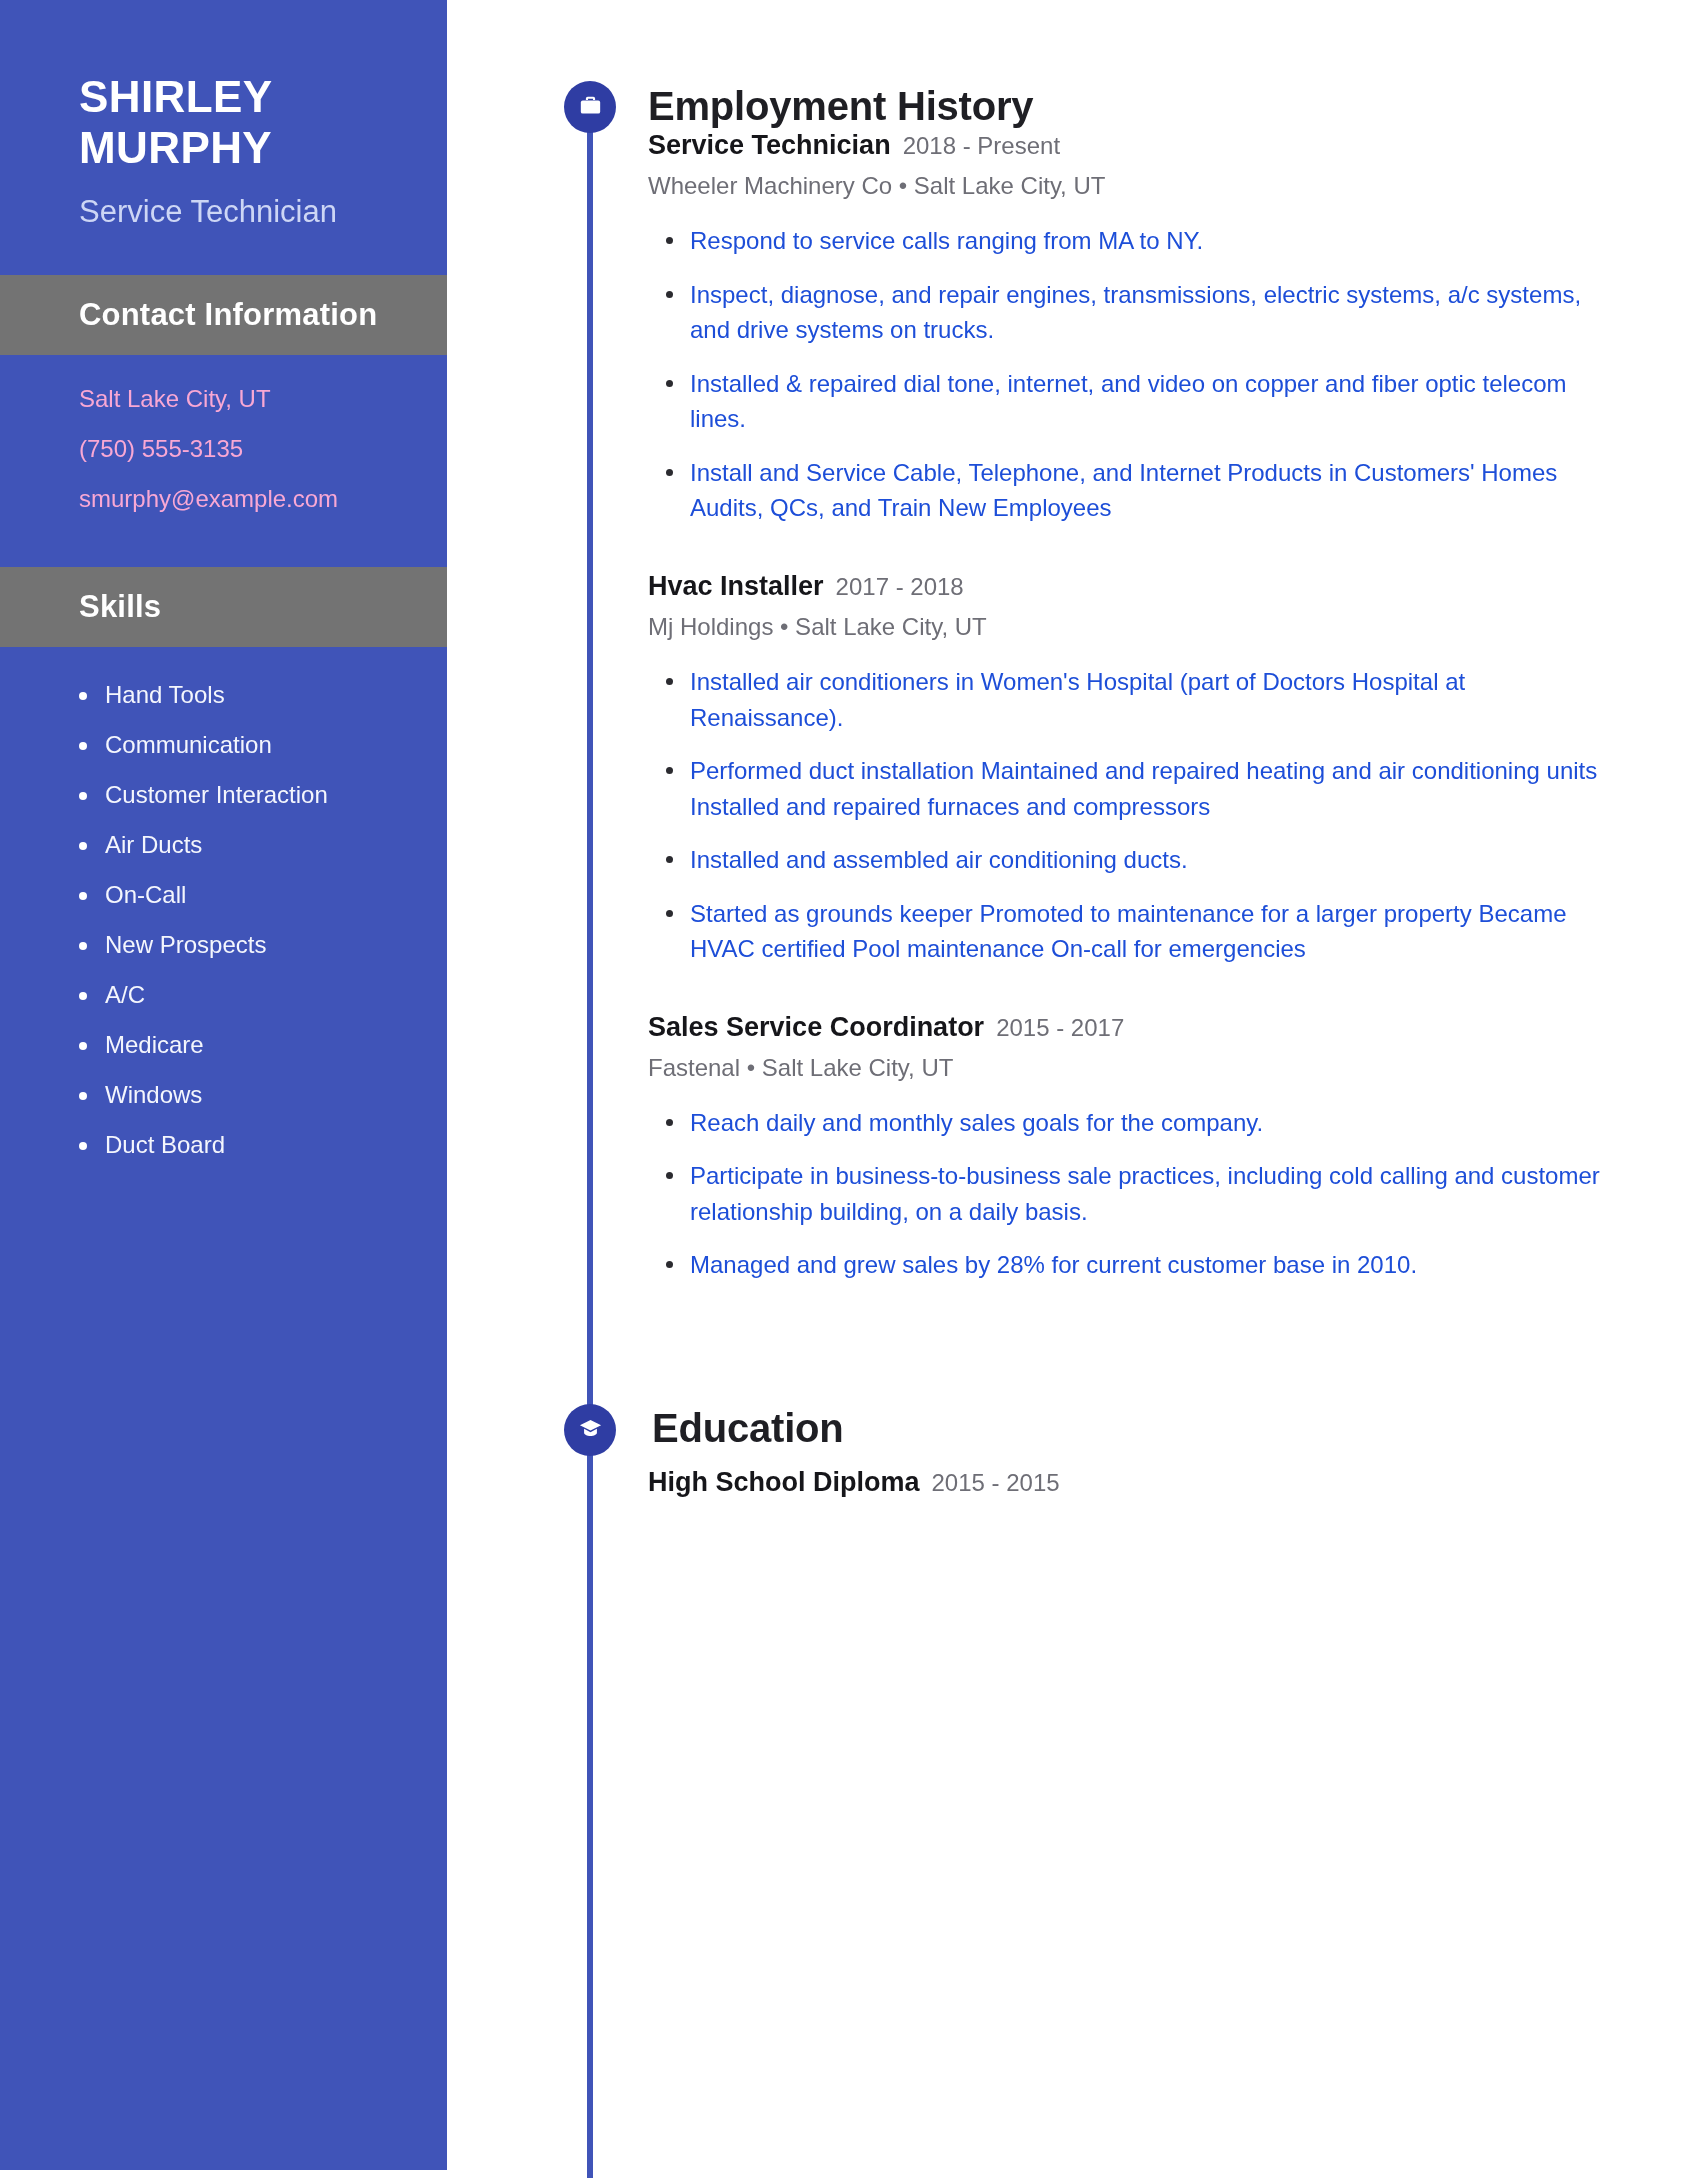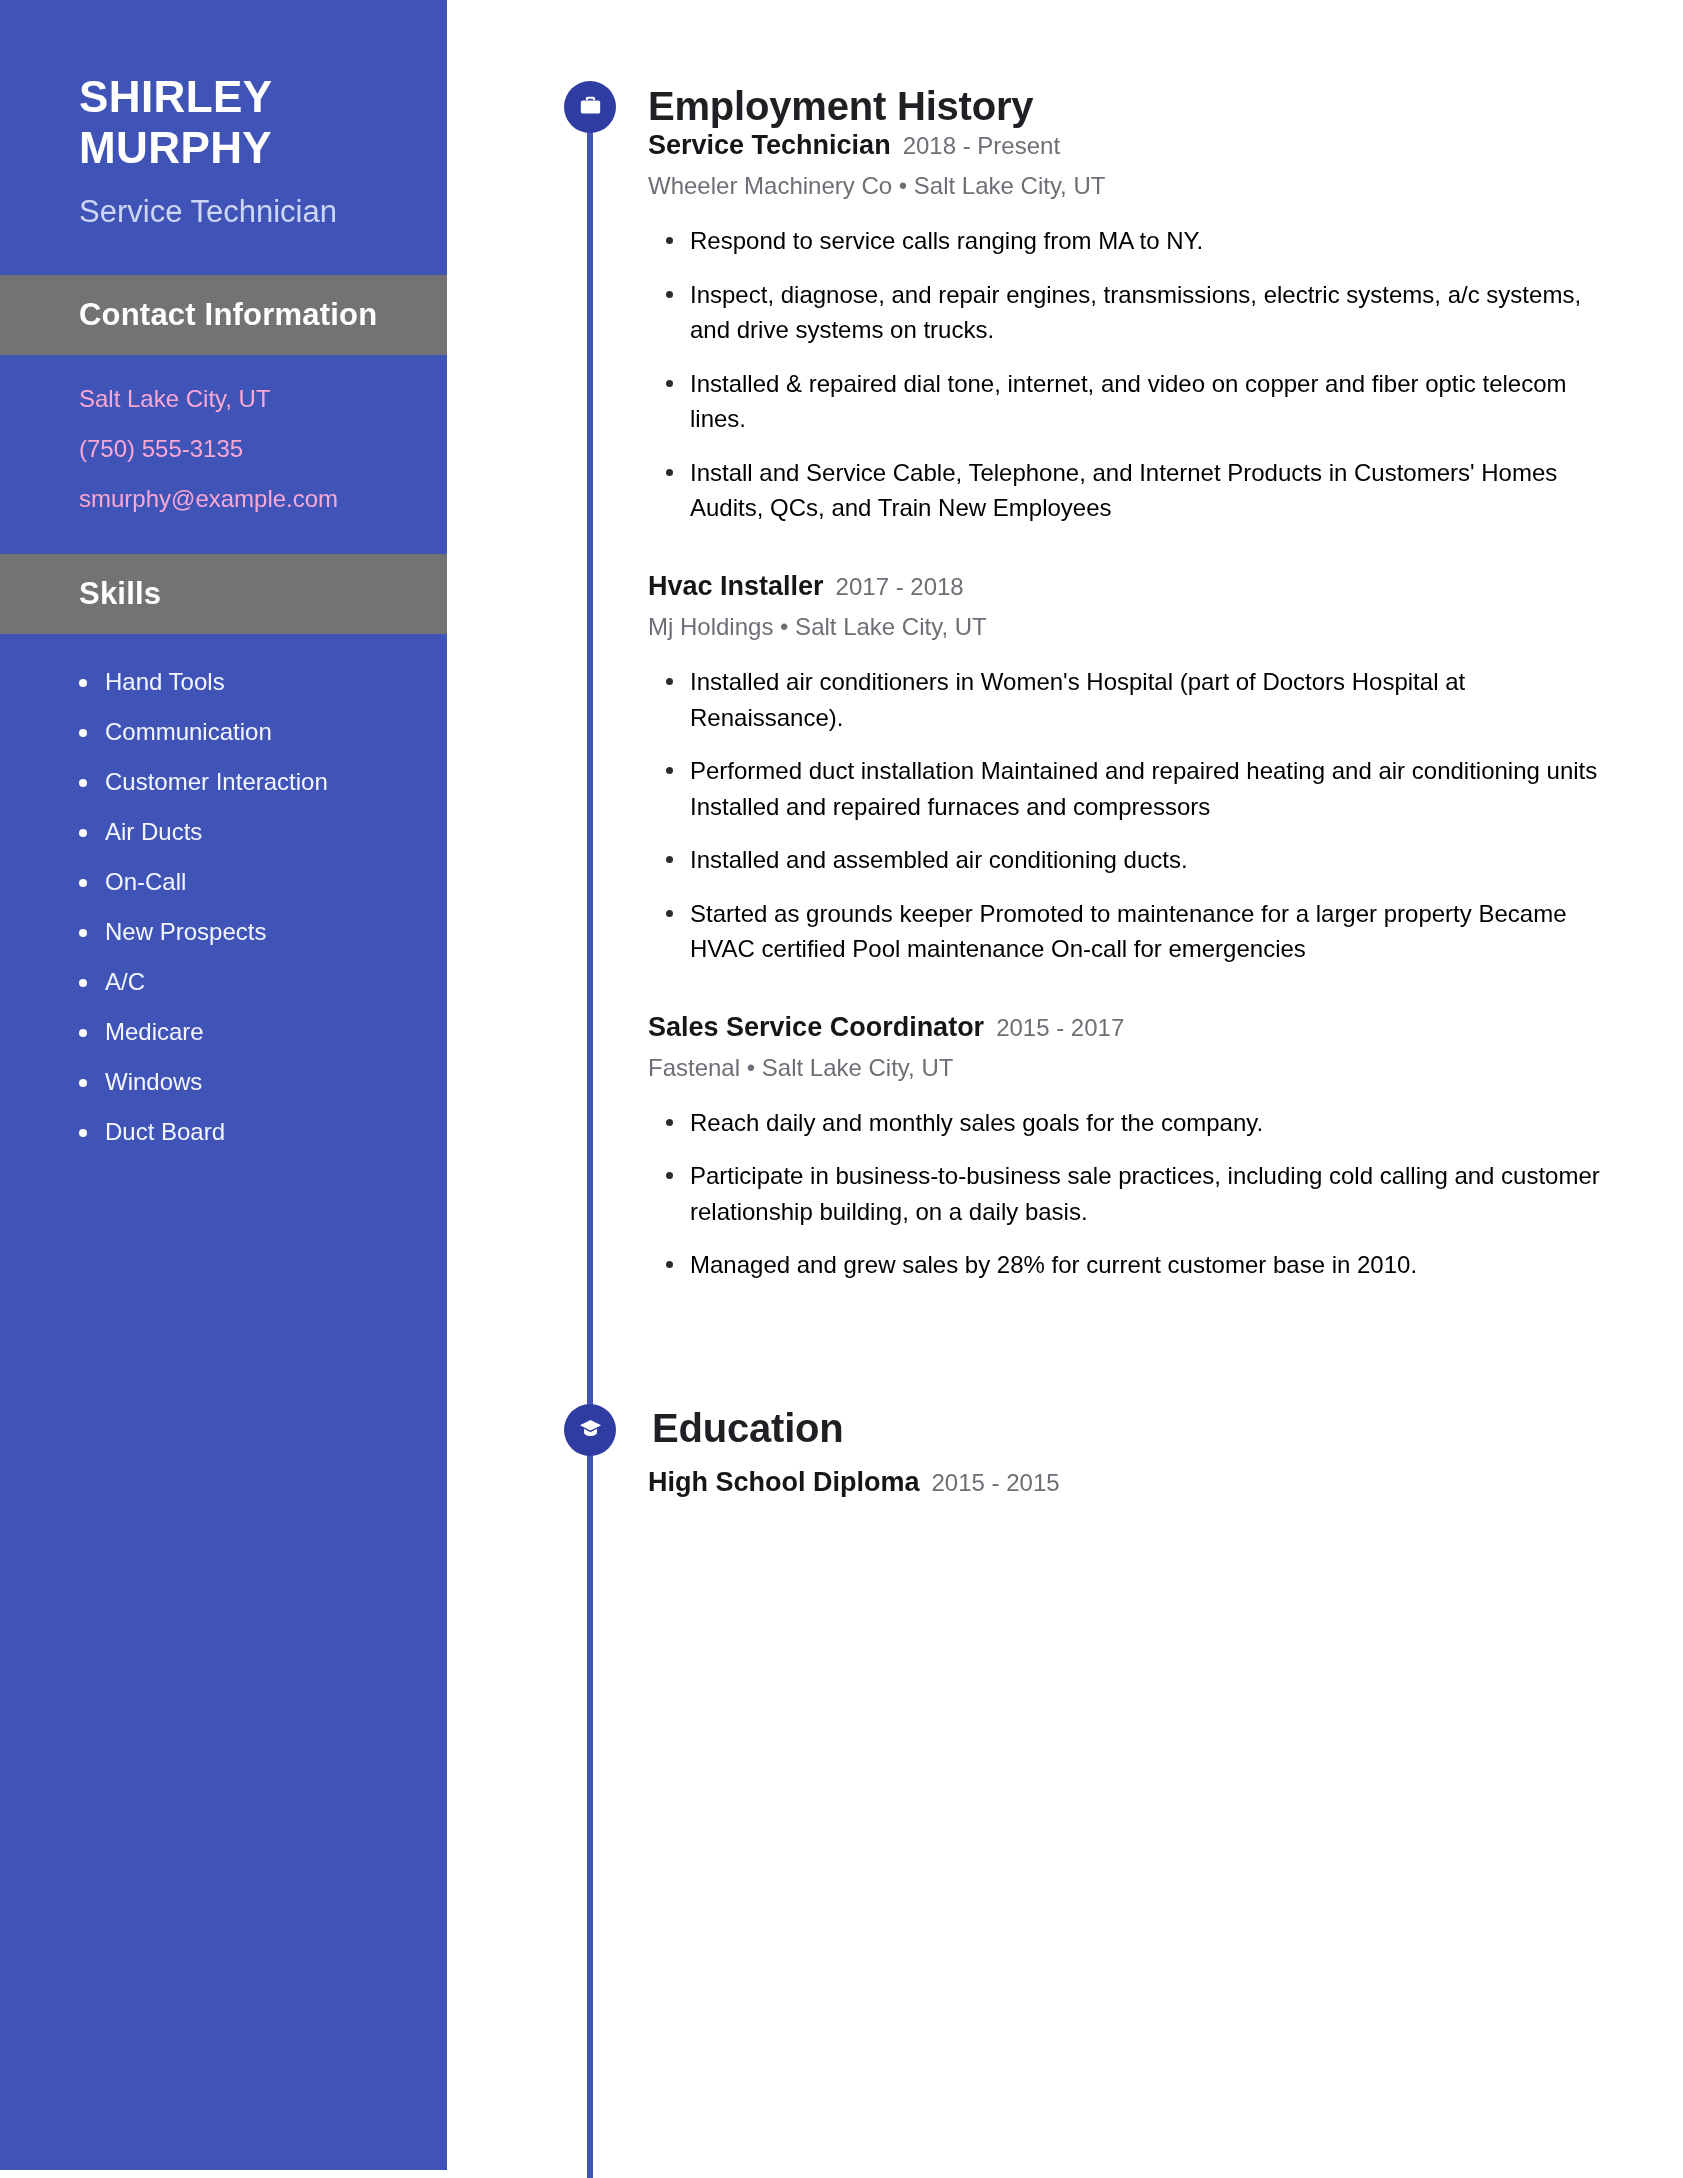--- a/index.html
+++ b/index.html
@@ -46,21 +46,21 @@
     font-weight: 400;
     color: #cdd6f5;
     line-height: 1.2;
   }
 
   .section-band {
     background: #737373;
     padding: 22px 0 22px 79px;
     margin-top: 45px;
   }
-  .section-band.tight { margin-top: 43px; }
+  .section-band.tight { margin-top: 56px; }
   .section-band-title {
     font-size: 31px;
     font-weight: 700;
     color: #ffffff;
     letter-spacing: 0.2px;
   }
 
   .contact-list {
     padding: 32px 0 0 79px;
   }
@@ -161,21 +161,21 @@
   }
 
   .bullets {
     list-style: none;
     margin-top: 22px;
     padding-left: 42px;
   }
   .bullets li {
     position: relative;
     font-size: 24px;
-    color: #000000;
+    color: #1d4ed8;
     line-height: 1.48;
     margin-bottom: 18px;
   }
   .bullets li::before {
     content: "";
     position: absolute;
     left: -24px;
     top: 14px;
     width: 7px;
     height: 7px;

